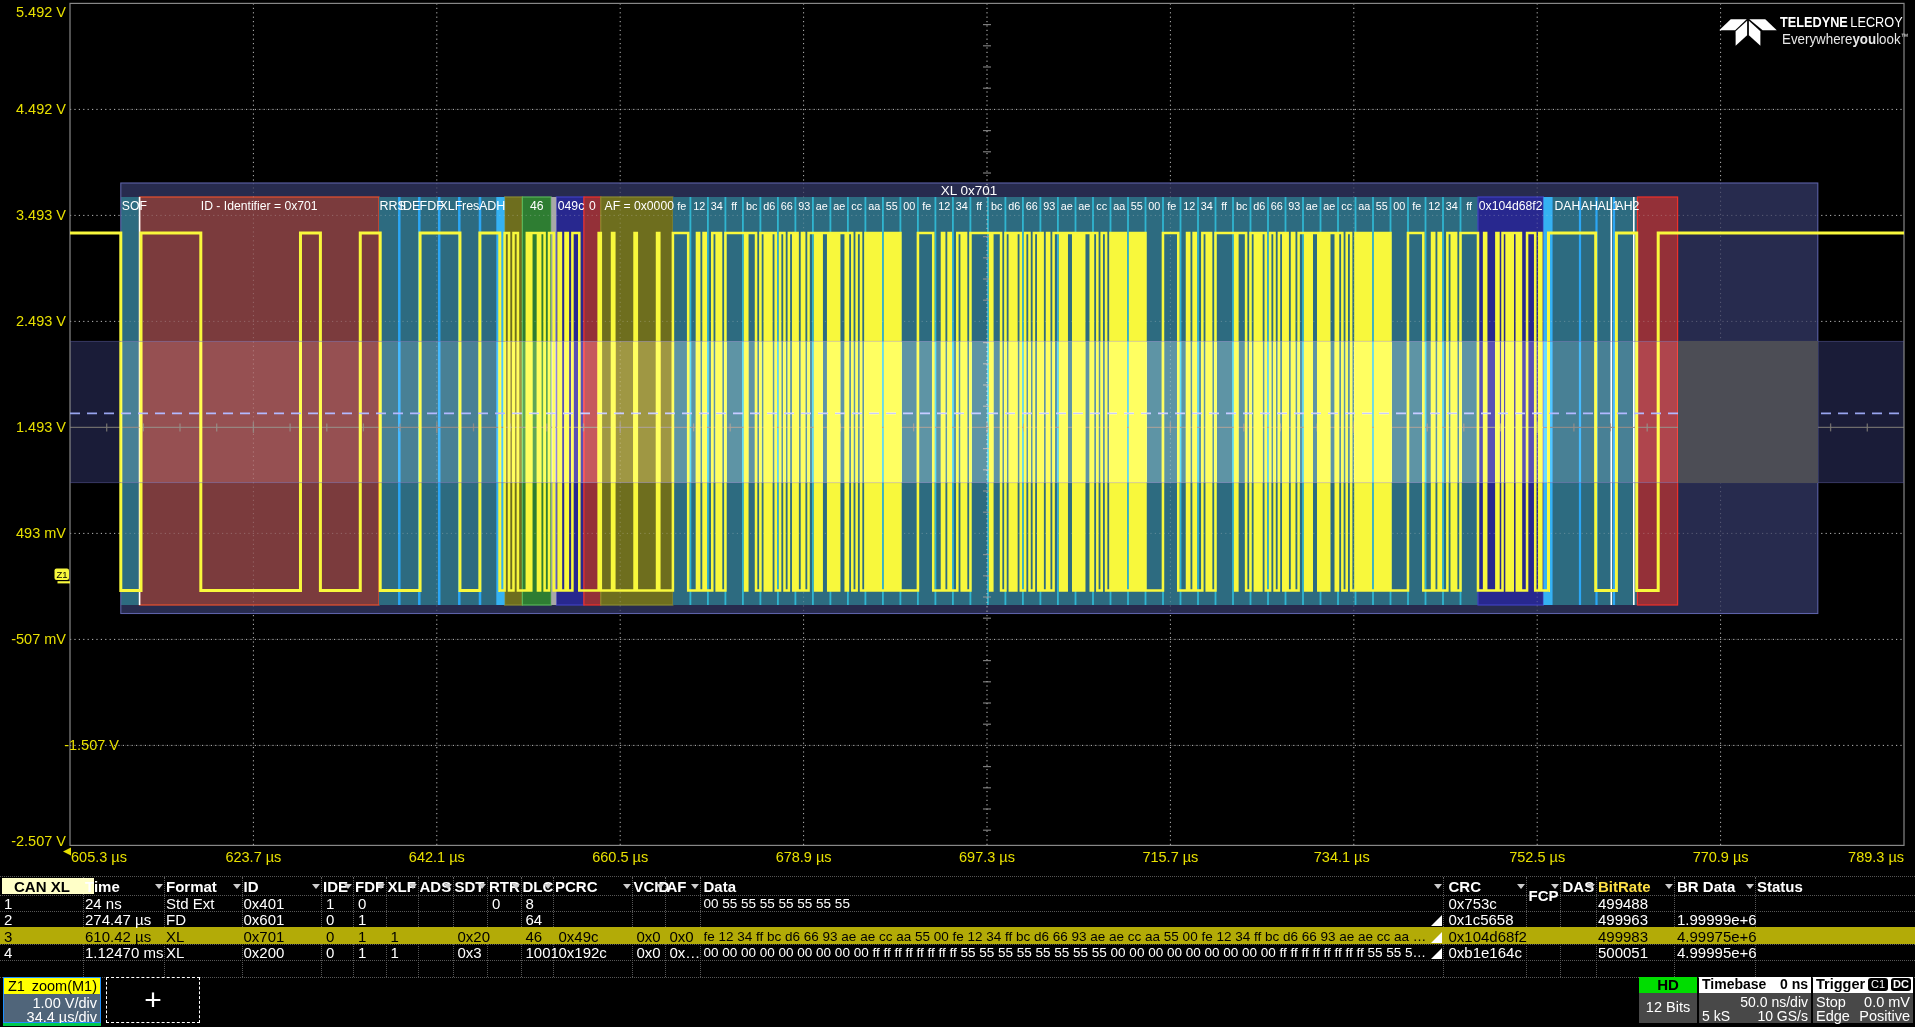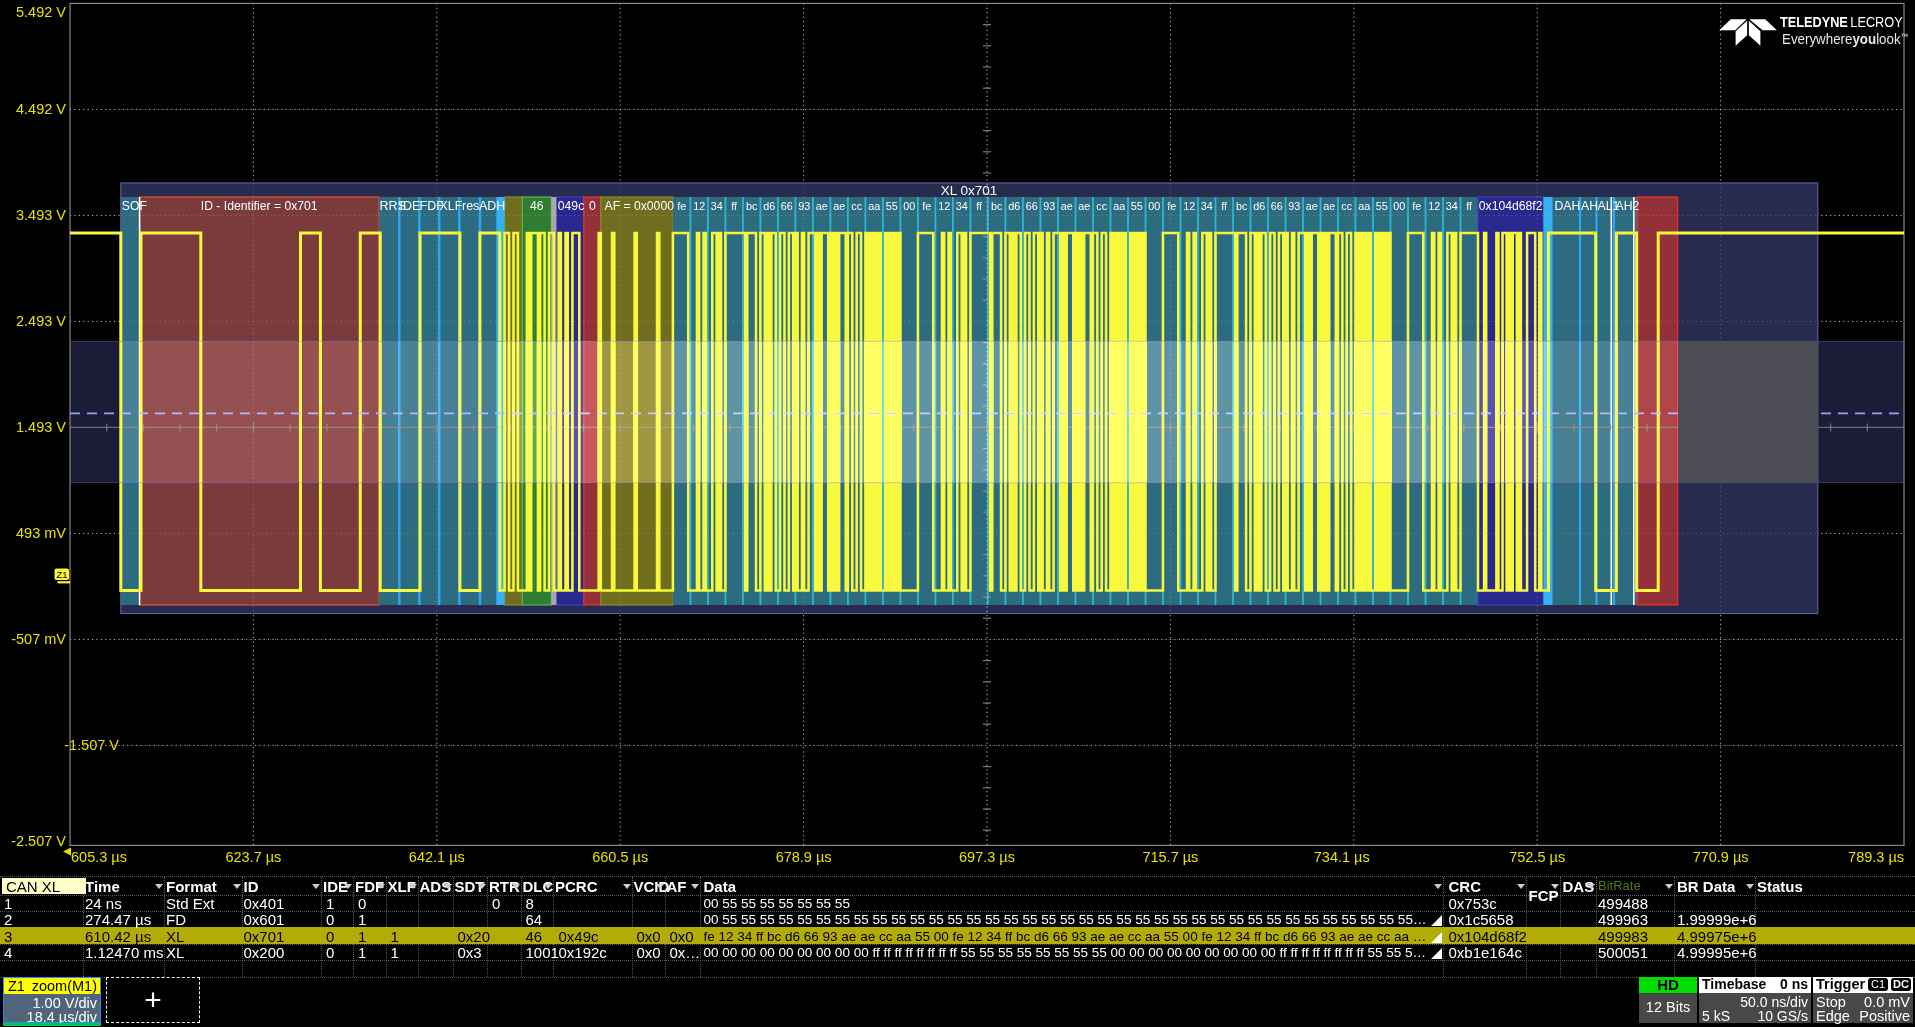--- a/index.html
+++ b/index.html
@@ -320,40 +320,40 @@
       <div style="position:absolute;left:1560.0px;top:0;height:100%;border-left:1px dotted #575757"></div>
       <div style="position:absolute;left:1595.5px;top:0;height:100%;border-left:1px dotted #575757"></div>
       <div style="position:absolute;left:1674.0px;top:0;height:100%;border-left:1px dotted #575757"></div>
       <div style="position:absolute;left:1754.5px;top:0;height:100%;border-left:1px dotted #575757"></div>
       <div style="position:absolute;left:0;top:18.0px;width:100%;border-top:1px dotted #575757"></div>
       <div style="position:absolute;left:0;top:34.4px;width:100%;border-top:1px dotted #575757"></div>
       <div style="position:absolute;left:0;top:50.8px;width:100%;border-top:1px dotted #575757"></div>
       <div style="position:absolute;left:0;top:67.2px;width:100%;border-top:1px dotted #575757"></div>
       <div style="position:absolute;left:0;top:83.6px;width:100%;border-top:1px dotted #575757"></div>
       <div style="position:absolute;left:0;top:100.0px;width:100%;border-top:1px dotted #575757"></div>
-      <div style="position:absolute;left:2px;top:1px;width:80px;height:16px;background:#ffffc8;color:#000;font-weight:normal;font-size:15px;padding-left:4px">CAN XL</div>
+      <div style="position:absolute;left:2px;top:1px;width:80px;height:16px;background:#ffffc8;color:#000;font-weight:bold;font-size:15px;padding-left:12px">CAN XL</div>
       <div style="position:absolute;left:0;top:50.8px;width:1915px;height:16.4px;background:#b3ab07"></div>
       <div style="position:absolute;left:85px;top:1px;color:#fff;font-weight:bold;font-size:15px;white-space:nowrap">Time</div>
       <div style="position:absolute;left:166px;top:1px;color:#fff;font-weight:bold;font-size:15px;white-space:nowrap">Format</div>
       <div style="position:absolute;left:243.5px;top:1px;color:#fff;font-weight:bold;font-size:15px;white-space:nowrap">ID</div>
       <div style="position:absolute;left:323px;top:1px;color:#fff;font-weight:bold;font-size:15px;white-space:nowrap">IDE</div>
       <div style="position:absolute;left:355px;top:1px;color:#fff;font-weight:bold;font-size:15px;white-space:nowrap">FDF</div>
       <div style="position:absolute;left:387.5px;top:1px;color:#fff;font-weight:bold;font-size:15px;white-space:nowrap">XLF</div>
       <div style="position:absolute;left:419.5px;top:1px;color:#fff;font-weight:bold;font-size:15px;white-space:nowrap">ADS</div>
       <div style="position:absolute;left:454.5px;top:1px;color:#fff;font-weight:bold;font-size:15px;white-space:nowrap">SDT</div>
       <div style="position:absolute;left:489px;top:1px;color:#fff;font-weight:bold;font-size:15px;white-space:nowrap">RTR</div>
       <div style="position:absolute;left:522.5px;top:1px;color:#fff;font-weight:bold;font-size:15px;white-space:nowrap">DLC</div>
       <div style="position:absolute;left:555px;top:1px;color:#fff;font-weight:bold;font-size:15px;white-space:nowrap">PCRC</div>
       <div style="position:absolute;left:633.5px;top:1px;color:#fff;font-weight:bold;font-size:15px;white-space:nowrap">VCID</div>
       <div style="position:absolute;left:666.5px;top:1px;color:#fff;font-weight:bold;font-size:15px;white-space:nowrap">AF</div>
       <div style="position:absolute;left:703.5px;top:1px;color:#fff;font-weight:bold;font-size:15px;white-space:nowrap">Data</div>
       <div style="position:absolute;left:1448.5px;top:1px;color:#fff;font-weight:bold;font-size:15px;white-space:nowrap">CRC</div>
       <div style="position:absolute;left:1528.5px;top:10px;color:#fff;font-weight:bold;font-size:15px;white-space:nowrap">FCP</div>
       <div style="position:absolute;left:1562.5px;top:1px;color:#fff;font-weight:bold;font-size:15px;white-space:nowrap">DAS</div>
-      <div style="position:absolute;left:1598px;top:1px;color:#4d7c0f;font-weight:normal;font-size:13px;white-space:nowrap">BitRate</div>
+      <div style="position:absolute;left:1598px;top:1px;color:#fde047;font-weight:bold;font-size:15px;white-space:nowrap">BitRate</div>
       <div style="position:absolute;left:1677px;top:1px;color:#fff;font-weight:bold;font-size:15px;white-space:nowrap">BR Data</div>
       <div style="position:absolute;left:1757px;top:1px;color:#fff;font-weight:bold;font-size:15px;white-space:nowrap">Status</div>
       <div style="position:absolute;left:155.3px;top:7px;width:0;height:0;border-left:4px solid transparent;border-right:4px solid transparent;border-top:5px solid #ccc"></div>
       <div style="position:absolute;left:232.7px;top:7px;width:0;height:0;border-left:4px solid transparent;border-right:4px solid transparent;border-top:5px solid #ccc"></div>
       <div style="position:absolute;left:312.4px;top:7px;width:0;height:0;border-left:4px solid transparent;border-right:4px solid transparent;border-top:5px solid #ccc"></div>
       <div style="position:absolute;left:344.4px;top:7px;width:0;height:0;border-left:4px solid transparent;border-right:4px solid transparent;border-top:5px solid #ccc"></div>
       <div style="position:absolute;left:376.7px;top:7px;width:0;height:0;border-left:4px solid transparent;border-right:4px solid transparent;border-top:5px solid #ccc"></div>
       <div style="position:absolute;left:408.7px;top:7px;width:0;height:0;border-left:4px solid transparent;border-right:4px solid transparent;border-top:5px solid #ccc"></div>
       <div style="position:absolute;left:443.6px;top:7px;width:0;height:0;border-left:4px solid transparent;border-right:4px solid transparent;border-top:5px solid #ccc"></div>
       <div style="position:absolute;left:478.2px;top:7px;width:0;height:0;border-left:4px solid transparent;border-right:4px solid transparent;border-top:5px solid #ccc"></div>
@@ -379,21 +379,20 @@
       <div style="position:absolute;top:18.5px;color:#fff;font-size:15px;white-space:nowrap;left:703.5px;width:727px;overflow:hidden;font-size:13.5px;padding-top:1px">00 55 55 55 55 55 55 55</div>
       <div style="position:absolute;top:18.5px;color:#fff;font-size:15px;white-space:nowrap;left:1448.5px">0x753c</div>
       <div style="position:absolute;top:18.5px;color:#fff;font-size:15px;white-space:nowrap;left:1598px">499488</div>
       <div style="position:absolute;top:34.9px;color:#fff;font-size:15px;white-space:nowrap;left:4px">2</div>
       <div style="position:absolute;top:34.9px;color:#fff;font-size:15px;white-space:nowrap;left:85px">274.47 µs</div>
       <div style="position:absolute;top:34.9px;color:#fff;font-size:15px;white-space:nowrap;left:166px">FD</div>
       <div style="position:absolute;top:34.9px;color:#fff;font-size:15px;white-space:nowrap;left:243.5px">0x601</div>
       <div style="position:absolute;top:34.9px;color:#fff;font-size:15px;white-space:nowrap;left:326px">0</div>
       <div style="position:absolute;top:34.9px;color:#fff;font-size:15px;white-space:nowrap;left:358px">1</div>
       <div style="position:absolute;top:34.9px;color:#fff;font-size:15px;white-space:nowrap;left:525.5px">64</div>
-      <div style="position:absolute;top:34.9px;color:#fff;font-size:15px;white-space:nowrap;left:703.5px;width:727px;overflow:hidden;font-size:13.5px;padding-top:1px">00 55 55 55 55 55 55 55 55 55 55 55 55 55 55 55 55 55 55 55 55 55 55 55 55 55 55 55 55 55 55 55 55 55 55 55 55 55…</div>
       <div style="position:absolute;top:38.9px;left:1431px;width:0;height:0;border-left:11px solid transparent;border-bottom:11px solid #fff"></div>
       <div style="position:absolute;top:34.9px;color:#fff;font-size:15px;white-space:nowrap;left:1448.5px">0x1c5658</div>
       <div style="position:absolute;top:34.9px;color:#fff;font-size:15px;white-space:nowrap;left:1598px">499963</div>
       <div style="position:absolute;top:34.9px;color:#fff;font-size:15px;white-space:nowrap;left:1677px">1.99999e+6</div>
       <div style="position:absolute;top:51.3px;color:#000;font-size:15px;white-space:nowrap;left:4px">3</div>
       <div style="position:absolute;top:51.3px;color:#000;font-size:15px;white-space:nowrap;left:85px">610.42 µs</div>
       <div style="position:absolute;top:51.3px;color:#000;font-size:15px;white-space:nowrap;left:166px">XL</div>
       <div style="position:absolute;top:51.3px;color:#000;font-size:15px;white-space:nowrap;left:243.5px">0x701</div>
       <div style="position:absolute;top:51.3px;color:#000;font-size:15px;white-space:nowrap;left:326px">0</div>
       <div style="position:absolute;top:51.3px;color:#000;font-size:15px;white-space:nowrap;left:358px">1</div>
@@ -425,21 +424,21 @@
       <div style="position:absolute;top:67.7px;color:#fff;font-size:15px;white-space:nowrap;left:1448.5px">0xb1e164c</div>
       <div style="position:absolute;top:67.7px;color:#fff;font-size:15px;white-space:nowrap;left:1598px">500051</div>
       <div style="position:absolute;top:67.7px;color:#fff;font-size:15px;white-space:nowrap;left:1677px">4.99995e+6</div>
     </div>
 <div style="position:absolute;left:3px;top:976.5px;width:98px;height:46px;border:1px solid #1e90ff;box-sizing:border-box;background:#50657a">
       <div style="position:absolute;left:0;top:0;width:100%;height:16.5px;background:#ffff00;color:#000;font-size:14.5px;line-height:16px">
         <span style="position:absolute;left:4px">Z1</span>
         <span style="position:absolute;right:3px">zoom(M1)</span>
       </div>
       <div style="position:absolute;right:3px;top:17.5px;color:#fff;font-size:14.5px">1.00 V/div</div>
-      <div style="position:absolute;right:3px;top:31.5px;color:#fff;font-size:14.5px">18.4 µs/div</div>
+      <div style="position:absolute;right:3px;top:31.5px;color:#fff;font-size:14.5px">34.4 µs/div</div>
     </div>
     <div style="position:absolute;left:3px;top:1022.5px;width:98px;height:3px;background:#00c84b"></div>
     <div style="position:absolute;left:106px;top:976.5px;width:94px;height:46px;border:1px dashed #fff;box-sizing:border-box;background:#000">
       <div style="position:absolute;left:50%;top:50%;transform:translate(-50%,-50%);color:#fff;font-size:30px;font-weight:200;line-height:20px">+</div>
     </div>
     <div style="position:absolute;left:1639px;top:976.5px;width:58px;height:46.5px;background:#484848">
       <div style="position:absolute;left:0;top:0;width:100%;height:16px;background:#00dd00;color:#000;font-weight:bold;font-size:15px;text-align:center;line-height:16px">HD</div>
       <div style="position:absolute;left:0;top:22px;width:100%;color:#fff;font-size:14.5px;text-align:center">12 Bits</div>
     </div>
     <div style="position:absolute;left:1699px;top:976.5px;width:112px;height:46.5px;background:#484848;color:#fff;font-size:14px">

